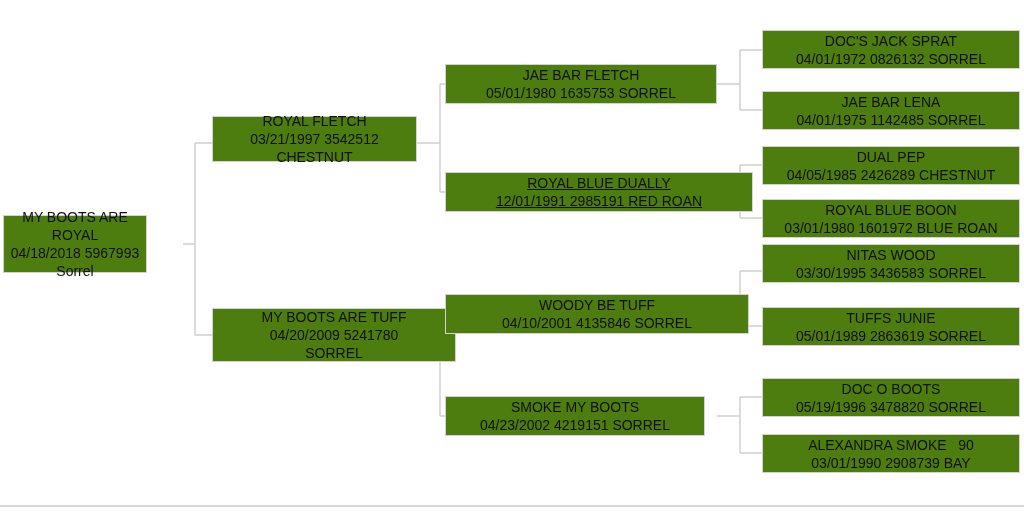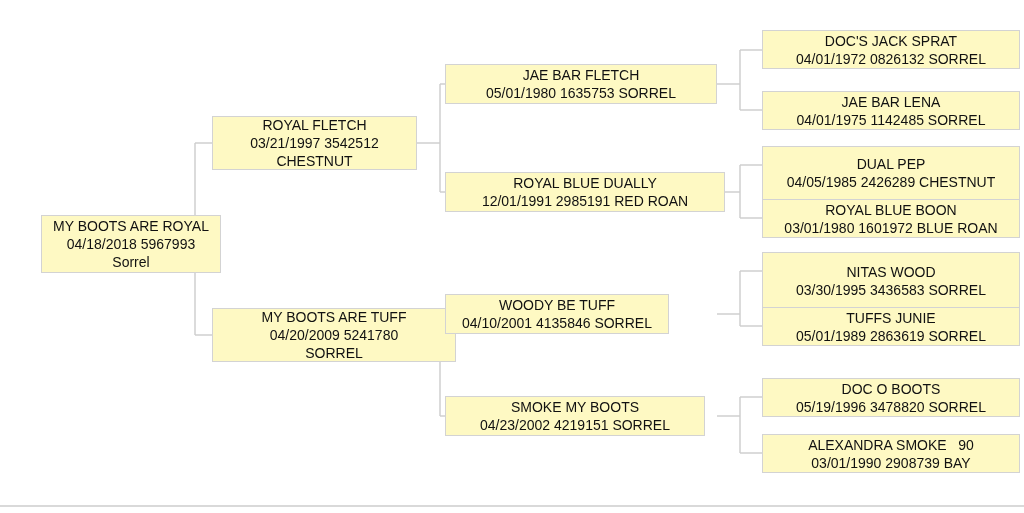--- a/index.html
+++ b/index.html
@@ -19,43 +19,43 @@
   }
   .connectors path {
     fill: none;
     stroke: #cfcfcf;
     stroke-width: 1.5;
   }
   .node {
     position: absolute;
     box-sizing: border-box;
     border: 1.5px solid #d3d3d3;
-    background: #fef9c3;
+    background: #4d7c0f;
     display: flex;
     flex-direction: column;
     align-items: center;
     justify-content: center;
     text-align: center;
     font-size: 14px;
     line-height: 18px;
     white-space: pre-wrap;
   }
   
-  #node-subject   { left: 3px;   top: 215px; width: 180px; height: 58px; margin-left: 38px; }
-  #node-sire      { left: 212px; top: 116px; width: 205px; height: 54px; }
+  #node-subject   { left: 3px;   top: 215px; width: 144px; height: 58px; }
+  #node-sire      { left: 212px; top: 116px; width: 205px; height: 46px; }
   #node-dam       { left: 212px; top: 308px; width: 244px; height: 54px; }
   #node-gp-0      { left: 445px; top: 64px;  width: 272px; height: 40px; }
-  #node-gp-1      { left: 445px; top: 172px; width: 280px; height: 40px; }
-  #node-gp-2      { left: 445px; top: 294px; width: 224px; height: 40px; }
+  #node-gp-1      { left: 445px; top: 172px; width: 308px; height: 40px; text-decoration: underline; }
+  #node-gp-2      { left: 445px; top: 294px; width: 304px; height: 40px; }
   #node-gp-3      { left: 445px; top: 396px; width: 260px; height: 40px; }
   #node-ggp-0     { left: 762px; top: 30px;  width: 258px; height: 39px; }
   #node-ggp-1     { left: 762px; top: 91px;  width: 258px; height: 39px; }
-  #node-ggp-2     { left: 762px; top: 146px; width: 258px; height: 54px; }
+  #node-ggp-2     { left: 762px; top: 146px; width: 258px; height: 39px; }
   #node-ggp-3     { left: 762px; top: 199px; width: 258px; height: 39px; }
-  #node-ggp-4     { left: 762px; top: 252px; width: 258px; height: 57px; }
+  #node-ggp-4     { left: 762px; top: 244px; width: 258px; height: 39px; }
   #node-ggp-5     { left: 762px; top: 307px; width: 258px; height: 39px; }
   #node-ggp-6     { left: 762px; top: 378px; width: 258px; height: 39px; }
   #node-ggp-7     { left: 762px; top: 434px; width: 258px; height: 39px; }
   .bottom-rule {
     position: absolute;
     left: 0; top: 505px;
     width: 1024px; height: 2px;
     background: #d9d9d9;
   }
 </style>

